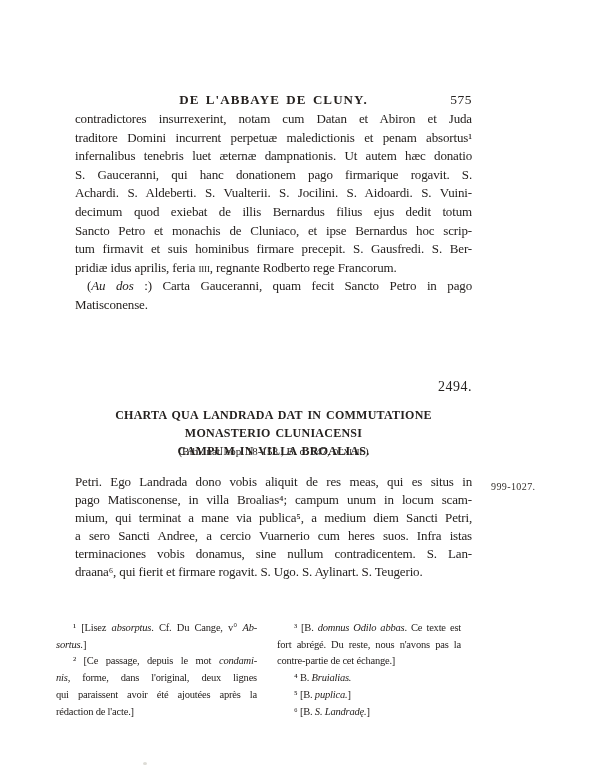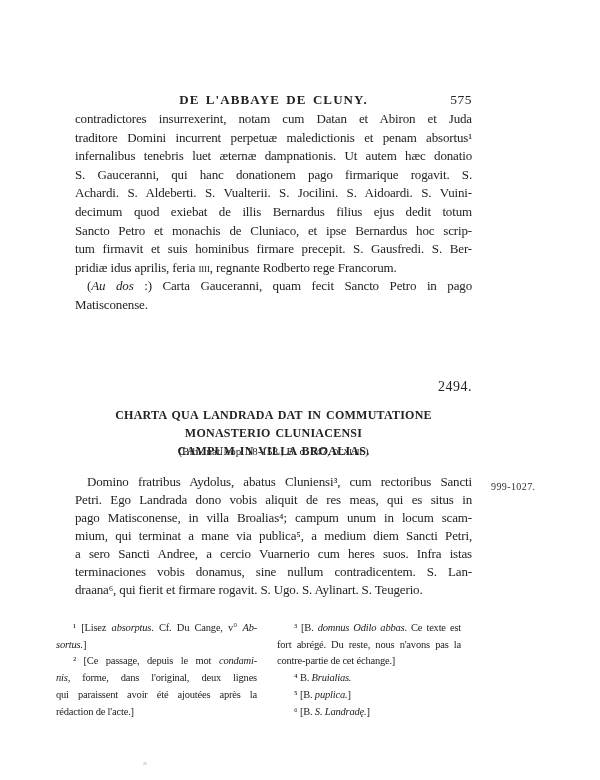--- a/index.html
+++ b/index.html
@@ -73,21 +73,20 @@
   <div class="charter-title">
     <div class="title-line">CHARTA QUA LANDRADA DAT IN COMMUTATIONE MONASTERIO CLUNIACENSI</div>
     <div class="title-line">CAMPUM IN VILLA BROALIAS.</div>
   </div>
 
   <div class="source-ref"><span>(Bibl. nat. cop. 18-158 ; B. o. 647, </span><span class="sc">dcxliii</span><span>.)</span></div>
 
   <div class="margin-date">999-1027.</div>
 
   <div class="body-text body2">
-      <div class="tline ind"><span>Domino fratribus Aydolus, abatus Cluniensi³, cum rectoribus Sancti</span></div>
       <div class="tline"><span>Petri. Ego Landrada dono vobis aliquit de res meas, qui es situs in</span></div>
       <div class="tline"><span>pago Matisconense, in villa Broalias⁴; campum unum in locum scam-</span></div>
       <div class="tline"><span>mium, qui terminat a mane via publica⁵, a medium diem Sancti Petri,</span></div>
       <div class="tline"><span>a sero Sancti Andree, a cercio Vuarnerio cum heres suos. Infra istas</span></div>
       <div class="tline"><span>terminaciones vobis donamus, sine nullum contradicentem. S. Lan-</span></div>
       <div class="tline last"><span>draana⁶, qui fierit et firmare rogavit. S. Ugo. S. Aylinart. S. Teugerio.</span></div>
     </div>
 
   <div class="footnotes">
     <div class="fn-col fn-left">

